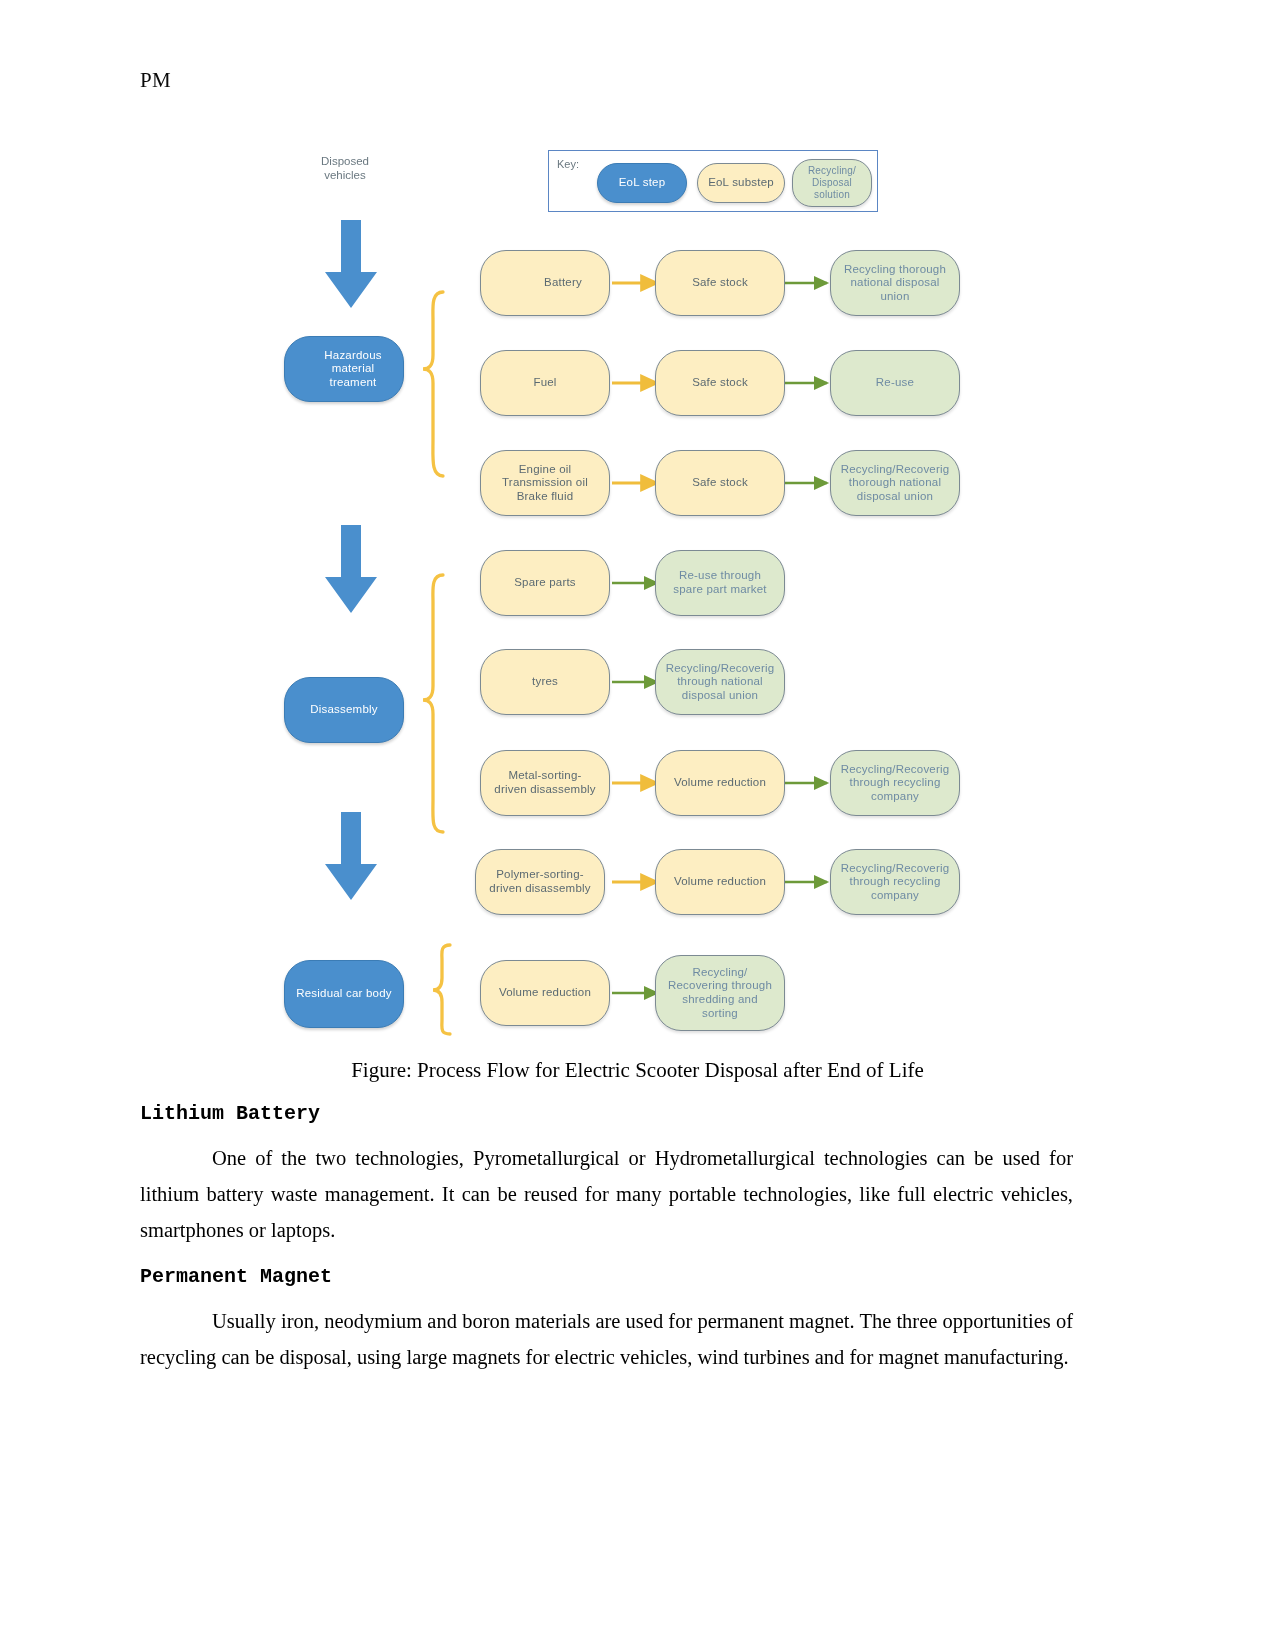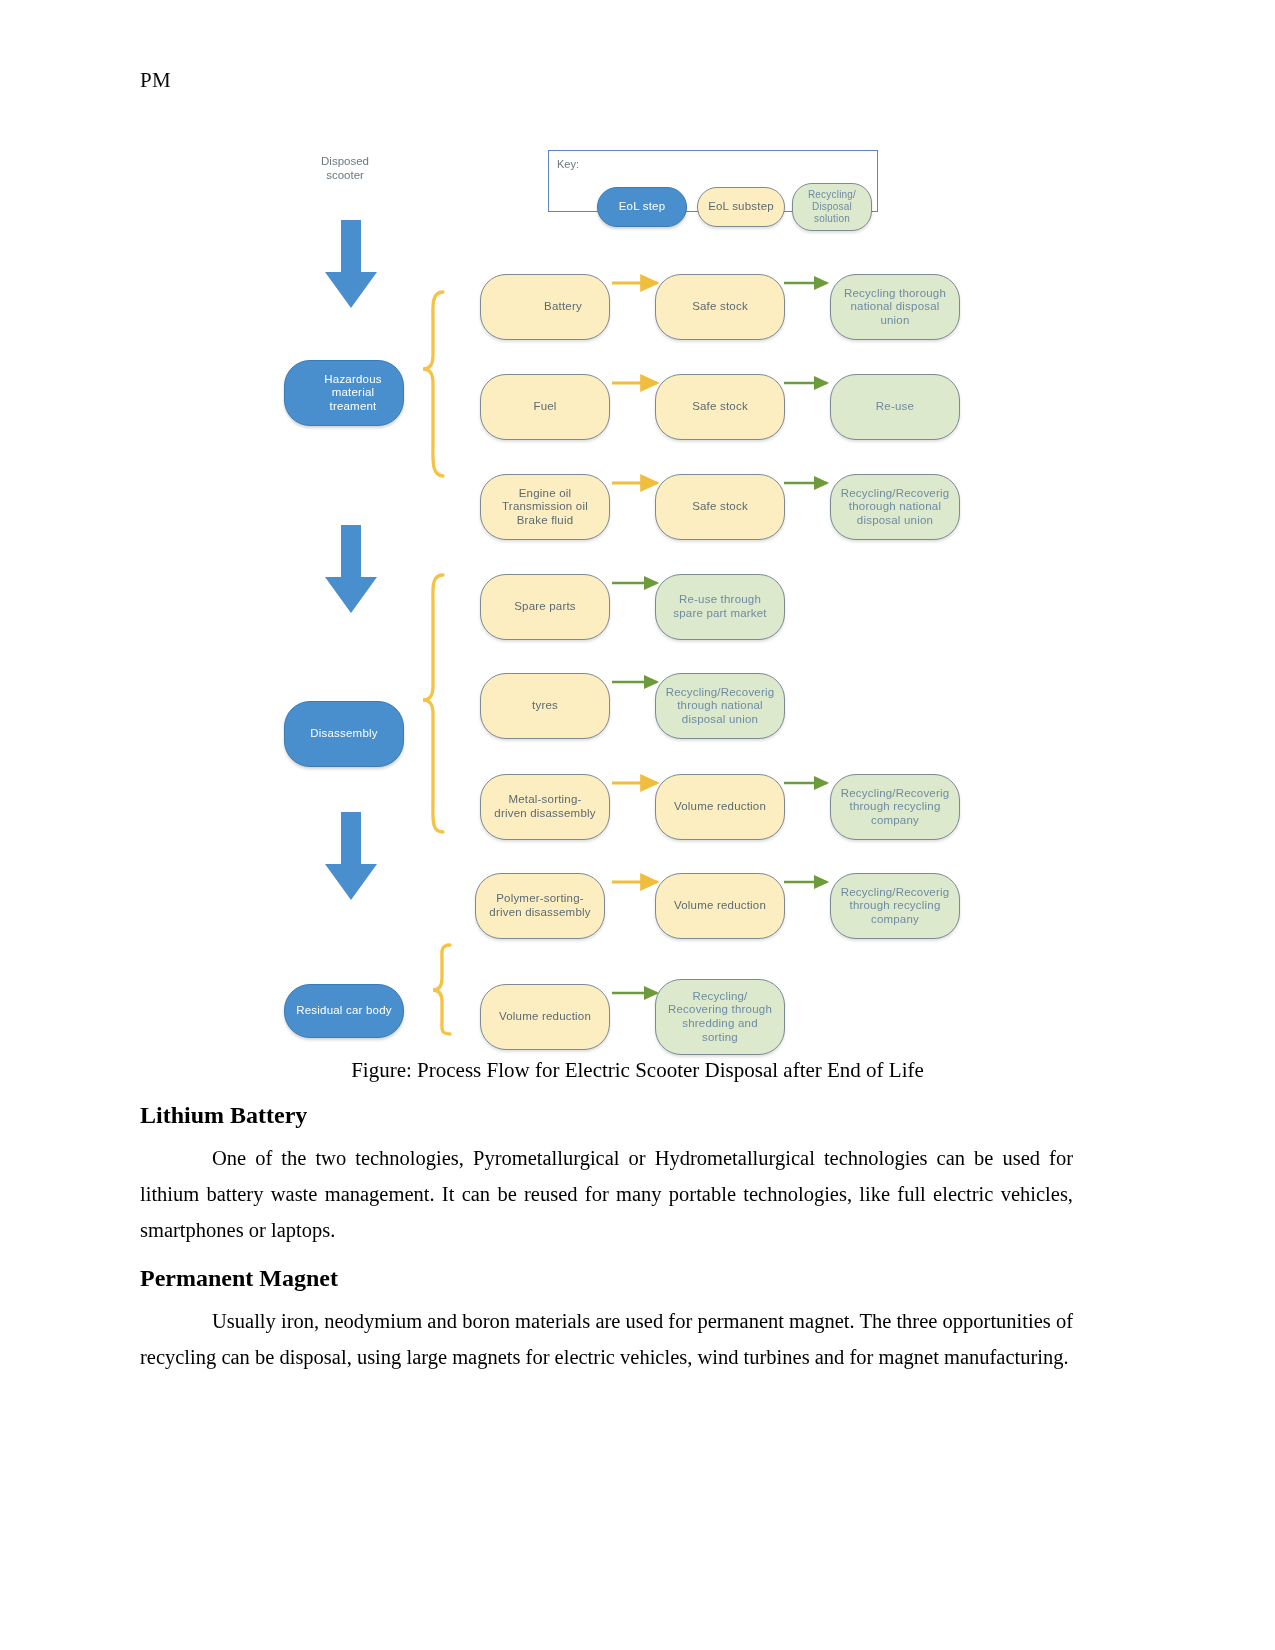--- a/index.html
+++ b/index.html
@@ -47,21 +47,20 @@
     position: absolute;
     box-sizing: border-box;
     display: flex;
     align-items: center;
     justify-content: center;
     text-align: center;
     font-family: "Liberation Sans", sans-serif;
     line-height: 1.18;
     white-space: pre-line;
     border-radius: 26px;
-    margin-top: 24px;
   }
 
   
   .n-blue {
     background: #4a8fcd;
     border: 1px solid #3b7cb5;
     color: #ffffff;
     font-size: 11.5px;
     box-shadow: 0 2px 3px rgba(0,0,0,.18);
     letter-spacing: .2px;
@@ -151,23 +150,23 @@
     top: 1058px;
     width: 995px;
     text-align: center;
     font-size: 21px;
     font-family: Liberation Serif, serif;
   }
   .h-sub {
     position: absolute;
     left: 140px;
     width: 930px;
-    font-size: 24px;
+    font-size: 20px;
     font-weight: bold;
-    font-family: Liberation Serif, serif;
+    font-family: Liberation Mono, monospace;
   }
   .para {
     position: absolute;
     left: 140px;
     width: 933px;
     font-size: 20.5px;
     line-height: 36px;
     text-align: justify;
     font-family: "Liberation Serif", serif;
   }
@@ -190,42 +189,42 @@
     <div class="keybox">
       <div class="key-label">Key:</div>
       <div class="node n-blue key-blue">EoL step</div>
       <div class="node n-yellow key-yellow">EoL substep</div>
       <div class="node n-green key-green">Recycling/
 Disposal
 solution</div>
     </div>
 
     <div class="lbl-disposed">Disposed
-scooter</div>
+vehicles</div>
 
     <div class="bigarrow" style="left:58px; top:80px;">
       <svg width="56" height="90" viewBox="0 0 56 90">
         <path d="M18 0 L38 0 L38 52 L54 52 L28 88 L2 52 L18 52 Z" fill="#4a8fcd"></path>
       </svg>
     </div>
     <div class="bigarrow" style="left:58px; top:385px;">
       <svg width="56" height="90" viewBox="0 0 56 90">
         <path d="M18 0 L38 0 L38 52 L54 52 L28 88 L2 52 L18 52 Z" fill="#4a8fcd"></path>
       </svg>
     </div>
     <div class="bigarrow" style="left:58px; top:672px;">
       <svg width="56" height="90" viewBox="0 0 56 90">
         <path d="M18 0 L38 0 L38 52 L54 52 L28 88 L2 52 L18 52 Z" fill="#4a8fcd"></path>
       </svg>
     </div>
 
     <div class="node n-blue" style="left:19px; top:196px; width:120px; height:66px;padding-left:18px;">Hazardous material
 treament</div>
     <div class="node n-blue" style="left:19px; top:537px; width:120px; height:66px;">Disassembly</div>
-    <div class="node n-blue" style="left:19px; top:820px; width:120px; height:54px;">Residual car body</div>
+    <div class="node n-blue" style="left:19px; top:820px; width:120px; height:68px;">Residual car body</div>
 
     <svg class="connectors" viewBox="0 0 730 905">
       <defs>
         <marker id="arrY" markerWidth="7" markerHeight="7" refX="5.6" refY="3" orient="auto">
           <path d="M0,0 L6.5,3 L0,6 Z" fill="#f0bd3c"></path>
         </marker>
         <marker id="arrG" markerWidth="7" markerHeight="7" refX="5.6" refY="3" orient="auto">
           <path d="M0,0 L6.5,3 L0,6 Z" fill="#6d9a3a"></path>
         </marker>
       </defs>

